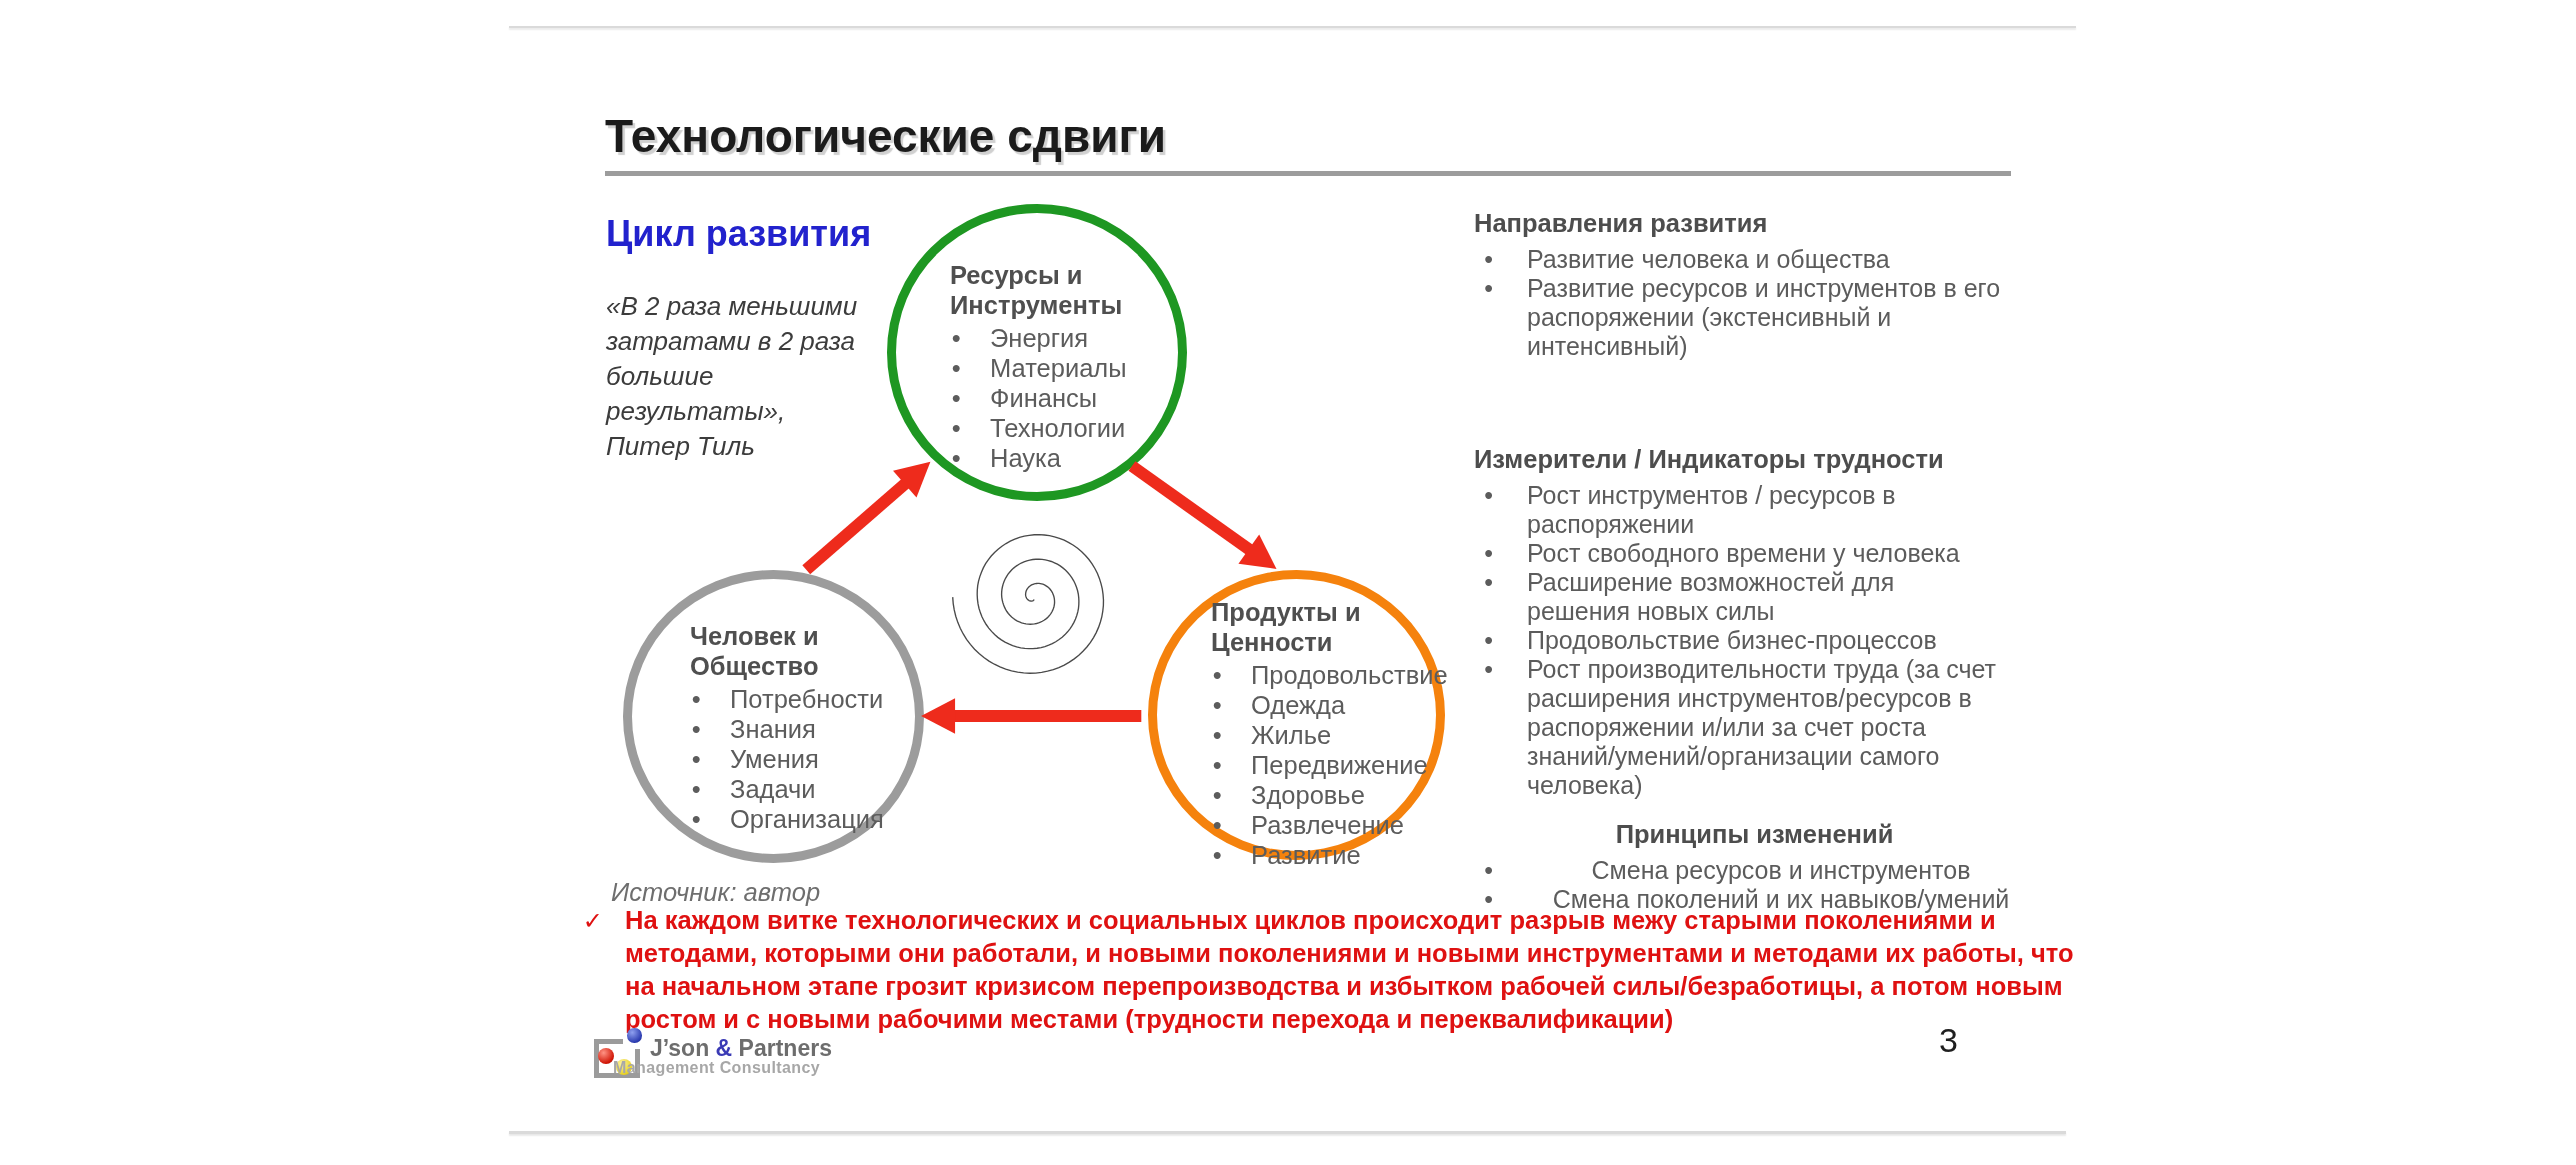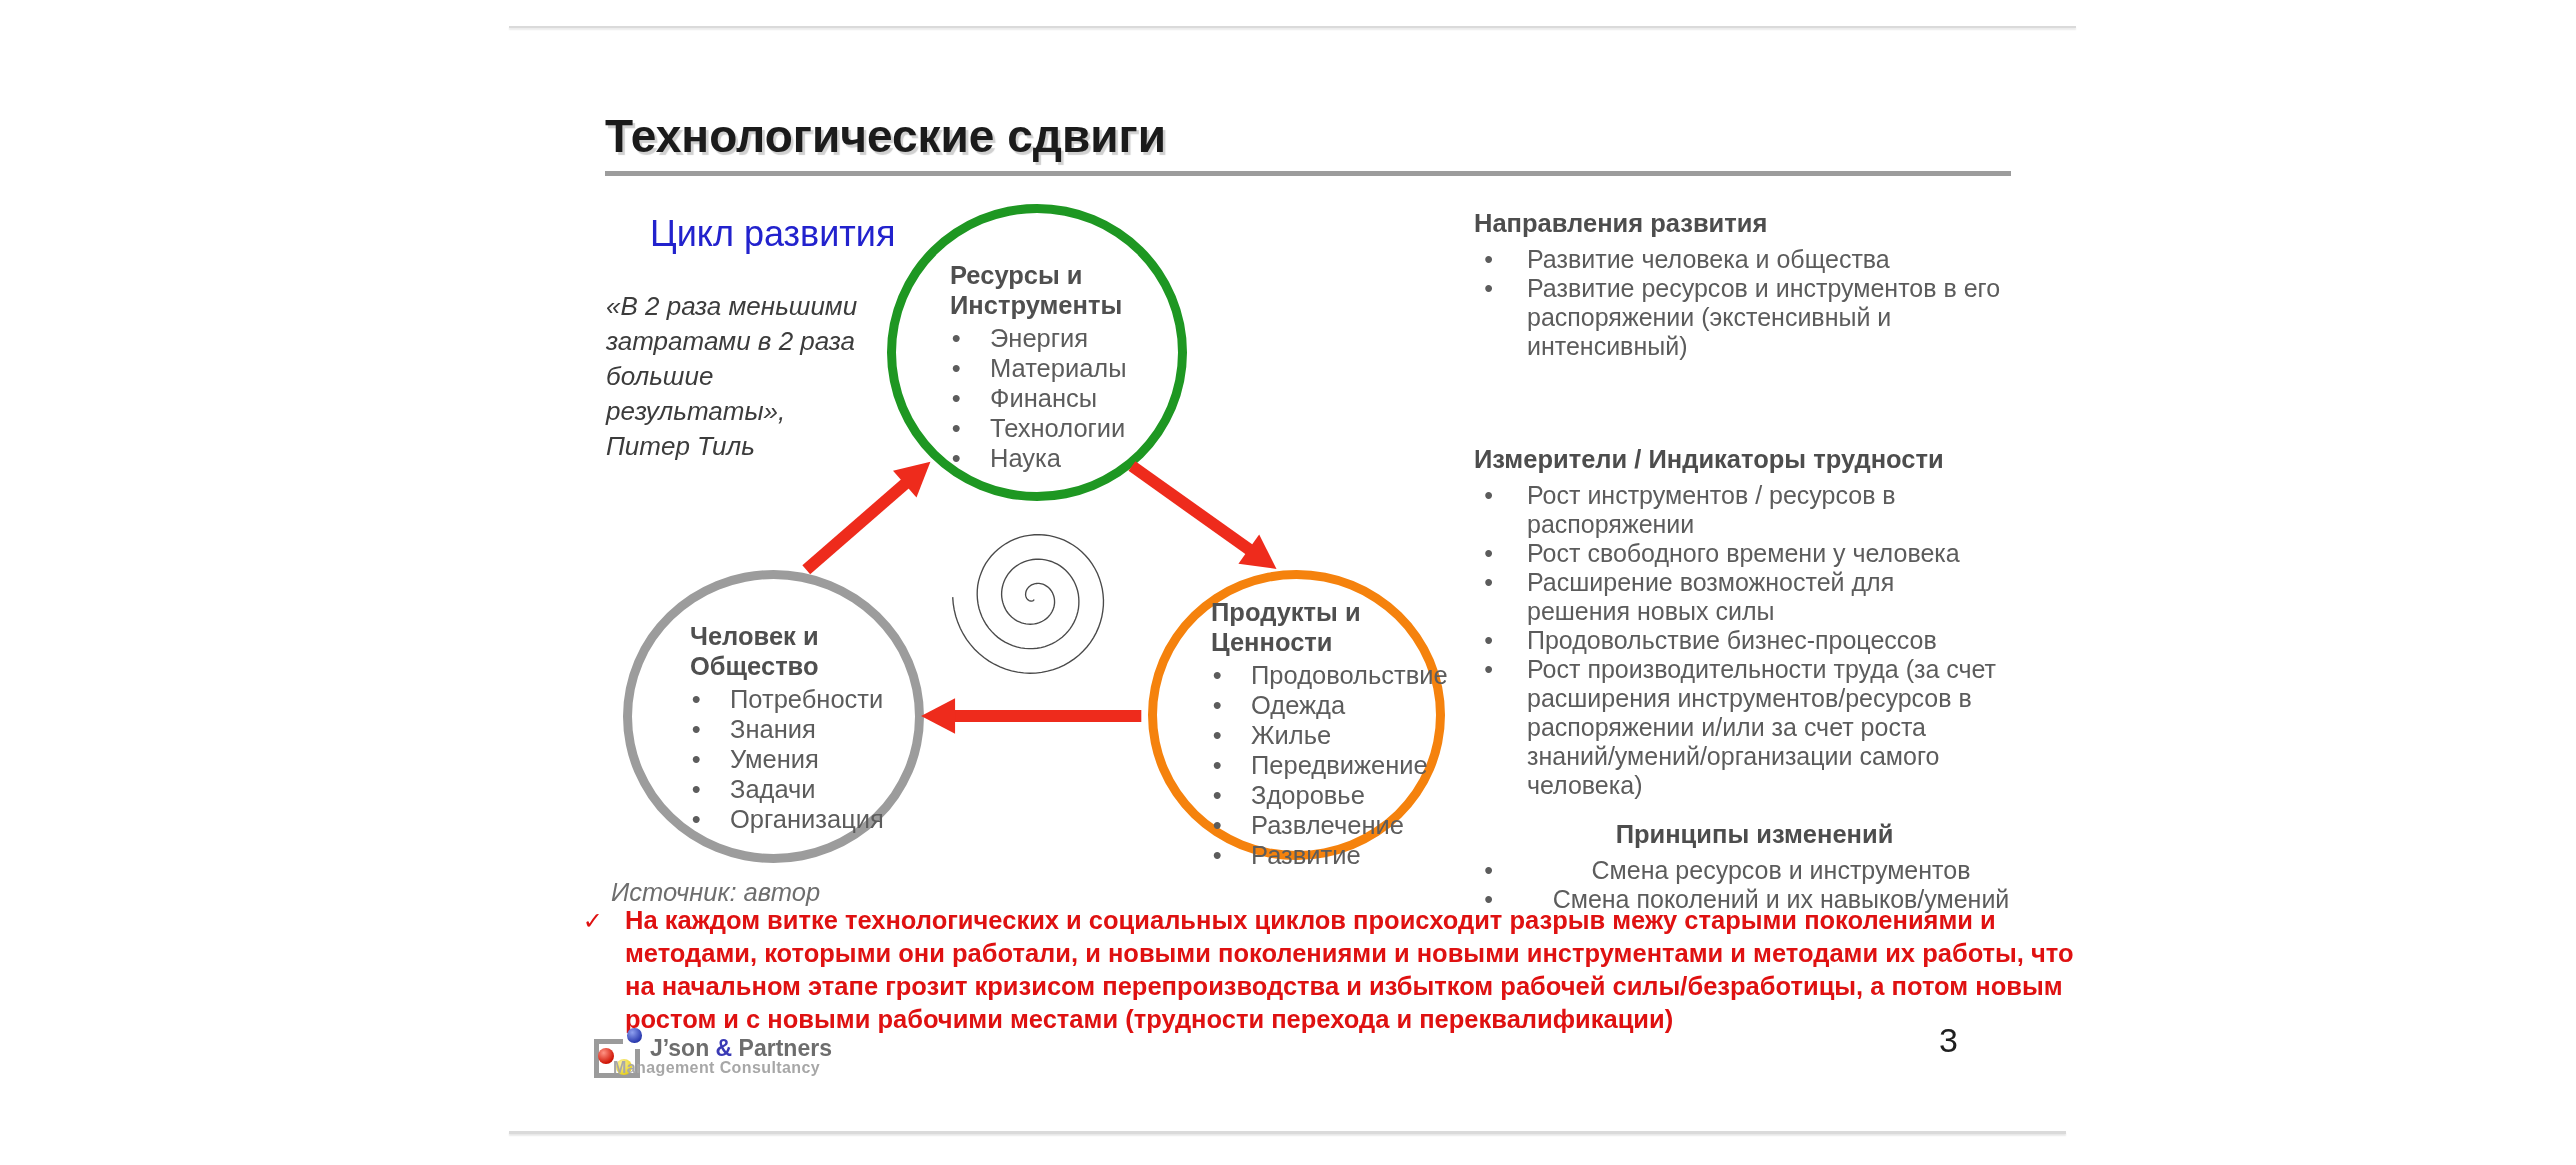--- a/index.html
+++ b/index.html
@@ -12,21 +12,21 @@
   
   .line-top{left:509px;top:25.5px;width:1567px;height:2.6px;background:#dadada;box-shadow:0 1.7px 1.7px rgba(0,0,0,.10);}
   .line-bottom{left:509px;top:1131px;width:1557px;height:2.6px;background:#dadada;box-shadow:0 1.7px 1.7px rgba(0,0,0,.10);}
 
   
   .slide-title{left:605px;top:109px;font-size:46px;font-weight:bold;color:#1b1b1b;
     text-shadow:2.6px 2.6px 0.9px rgba(150,150,150,.45);white-space:nowrap;}
   .title-rule{left:605px;top:171px;width:1406px;height:5.1px;background:#9c9c9c;}
 
   
-  .cycle-heading{left:606px;top:213px;font-size:36px;font-weight:normal;color:#2222cd;white-space:nowrap;margin-left:44px;}
+  .cycle-heading{left:606px;top:213px;font-size:36px;font-weight:bold;color:#2222cd;white-space:nowrap;}
   .quote{left:606px;top:289px;font-size:26px;font-style:italic;color:#3c3c3c;line-height:35px;white-space:pre-line;}
   .source-note{left:611px;top:878px;font-size:25.5px;font-style:italic;color:#6e6e6e;white-space:nowrap;}
 
   
   .circle{border-radius:50%;background:transparent;}
   .circle.green {left:887px;top:204px;width:282px;height:279px;border:9.4px solid #1e9722;}
   .circle.grayc {left:623px; top:570px;width:283px;height:275px;border:9.4px solid #9c9c9c;}
   .circle.orange{left:1148px;top:570px;width:279px;height:272px;border:9.4px solid #f5820d;}
 
   .circle-text{color:#5c5c5c;font-size:25.5px;line-height:30px;}

